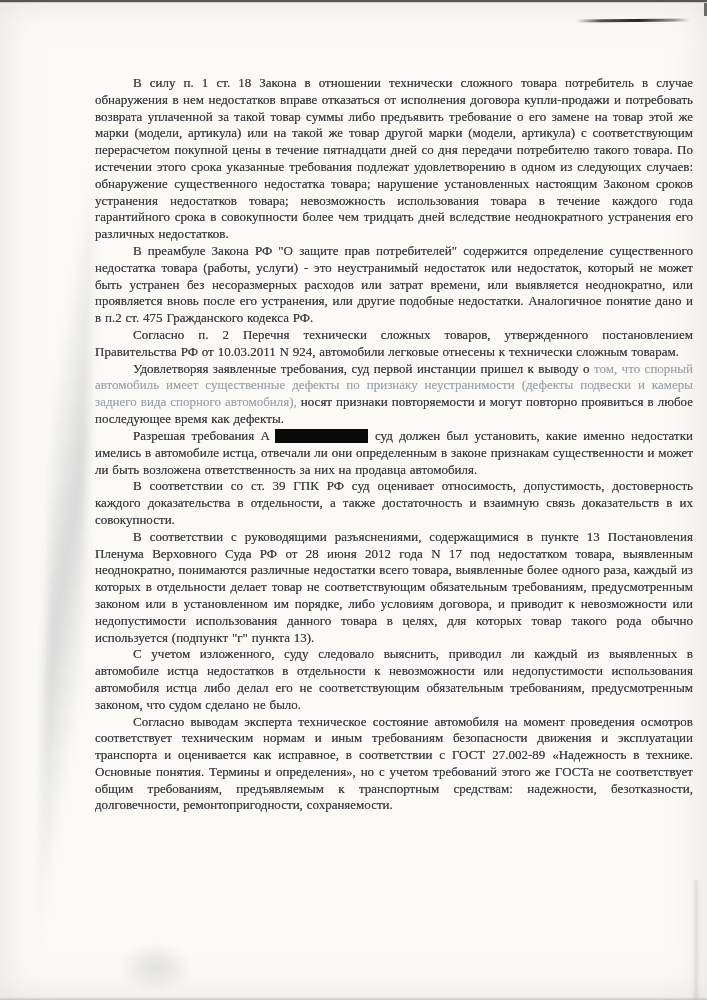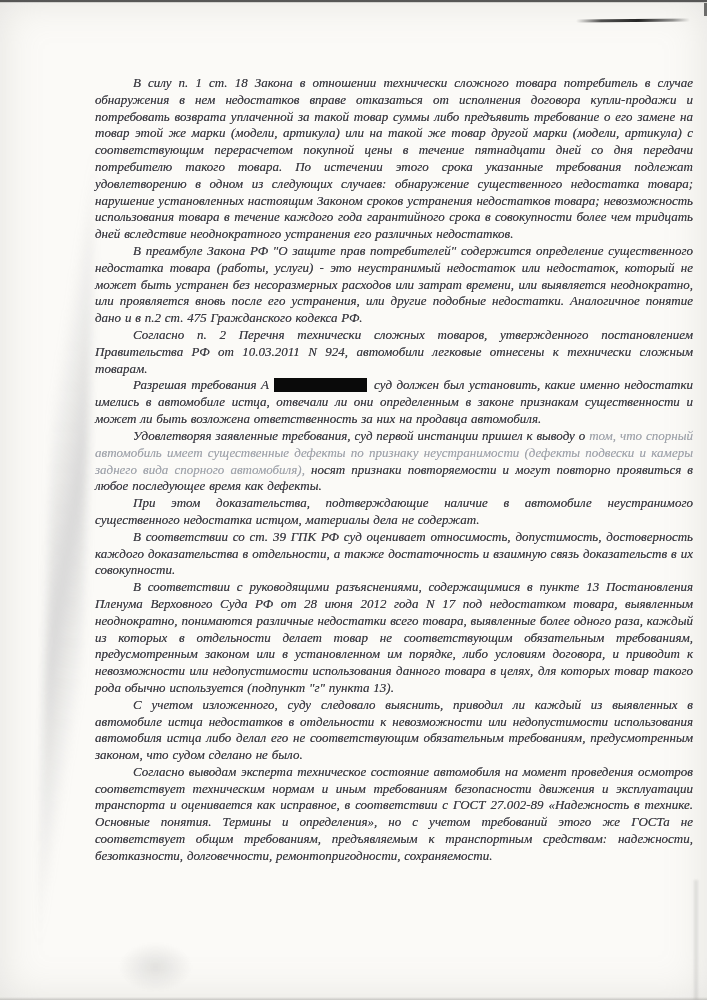--- a/index.html
+++ b/index.html
@@ -54,21 +54,21 @@
   .text-block{
     position:absolute;
     left:95px;top:75px;width:598px;
     color:#3c3c43;
     font-size:13px;
     line-height:16.8px;
     text-align:justify;
     text-shadow:0 0 0.5px rgba(60,60,70,0.75);
     word-spacing:0.6px;
   }
-  .text-block p{margin:0;text-indent:38px;font-style:italic;}
+  .text-block p{margin:0;text-indent:38px;}
   .faded{color:#9fa3ab;text-shadow:0 0 0.5px rgba(160,163,171,0.6);}
   .redaction{
     display:inline-block;
     width:93px;height:14px;
     background:#0a0a0a;
     vertical-align:middle;
     margin:0 7px 2px 5px;
   }
 </style>
 </head>
@@ -82,24 +82,23 @@
   <div class="left-shadow"></div>
   <div class="noise-patch"></div>
   <div class="right-streak"></div>
   <div class="edge-bottom"></div>
 
   <div class="text-block">
     <p>В силу п. 1 ст. 18 Закона в отношении технически сложного товара потребитель в случае обнаружения в нем недостатков вправе отказаться от исполнения договора купли-продажи и потребовать возврата уплаченной за такой товар суммы либо предъявить требование о его замене на товар этой же марки (модели, артикула) или на такой же товар другой марки (модели, артикула) с соответствующим перерасчетом покупной цены в течение пятнадцати дней со дня передачи потребителю такого товара. По истечении этого срока указанные требования подлежат удовлетворению в одном из следующих случаев: обнаружение существенного недостатка товара; нарушение установленных настоящим Законом сроков устранения недостатков товара; невозможность использования товара в течение каждого года гарантийного срока в совокупности более чем тридцать дней вследствие неоднократного устранения его различных недостатков.</p>
     <p>В преамбуле Закона РФ "О защите прав потребителей" содержится определение существенного недостатка товара (работы, услуги) - это неустранимый недостаток или недостаток, который не может быть устранен без несоразмерных расходов или затрат времени, или выявляется неоднократно, или проявляется вновь после его устранения, или другие подобные недостатки. Аналогичное понятие дано и в п.2 ст. 475 Гражданского кодекса РФ.</p>
     <p>Согласно п. 2 Перечня технически сложных товаров, утвержденного постановлением Правительства РФ от 10.03.2011 N 924, автомобили легковые отнесены к технически сложным товарам.</p>
     <p>
+      <span>Удовлетворяя заявленные требования, суд первой инстанции пришел к выводу о </span><span class="faded">том, что спорный автомобиль имеет существенные дефекты по признаку неустранимости (дефекты подвески и камеры заднего вида спорного автомобиля), </span><span>носят признаки повторяемости и могут повторно проявиться в любое последующее время как дефекты.</span>
+    </p>
+    <p>
       <span>Разрешая требования А</span><span class="redaction"></span><span>суд должен был установить, какие именно недостатки имелись в автомобиле истца, отвечали ли они определенным в законе признакам существенности и может ли быть возложена ответственность за них на продавца автомобиля.</span>
     </p>
-    <p>
-      <span>Удовлетворяя заявленные требования, суд первой инстанции пришел к выводу о </span><span class="faded">том, что спорный автомобиль имеет существенные дефекты по признаку неустранимости (дефекты подвески и камеры заднего вида спорного автомобиля), </span><span>носят признаки повторяемости и могут повторно проявиться в любое последующее время как дефекты.</span>
-    </p>
-    <p>При этом доказательства, подтверждающие наличие в автомобиле неустранимого существенного недостатка истцом, материалы дела не содержат.</p>
     <p>В соответствии со ст. 39 ГПК РФ суд оценивает относимость, допустимость, достоверность каждого доказательства в отдельности, а также достаточность и взаимную связь доказательств в их совокупности.</p>
     <p>В соответствии с руководящими разъяснениями, содержащимися в пункте 13 Постановления Пленума Верховного Суда РФ от 28 июня 2012 года N 17 под недостатком товара, выявленным неоднократно, понимаются различные недостатки всего товара, выявленные более одного раза, каждый из которых в отдельности делает товар не соответствующим обязательным требованиям, предусмотренным законом или в установленном им порядке, либо условиям договора, и приводит к невозможности или недопустимости использования данного товара в целях, для которых товар такого рода обычно используется (подпункт "г" пункта 13).</p>
     <p>С учетом изложенного, суду следовало выяснить, приводил ли каждый из выявленных в автомобиле истца недостатков в отдельности к невозможности или недопустимости использования автомобиля истца либо делал его не соответствующим обязательным требованиям, предусмотренным законом, что судом сделано не было.</p>
     <p>Согласно выводам эксперта техническое состояние автомобиля на момент проведения осмотров соответствует техническим нормам и иным требованиям безопасности движения и эксплуатации транспорта и оценивается как исправное, в соответствии с ГОСТ 27.002-89 «Надежность в технике. Основные понятия. Термины и определения», но с учетом требований этого же ГОСТа не соответствует общим требованиям, предъявляемым к транспортным средствам: надежности, безотказности, долговечности, ремонтопригодности, сохраняемости.</p>
   </div>
 </div>
 
 </body></html>

